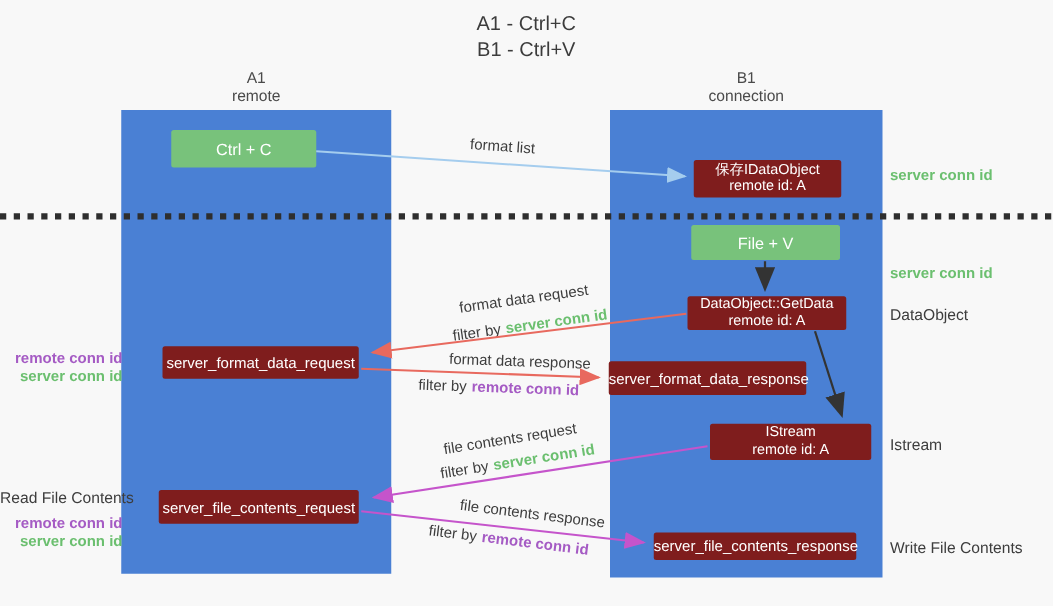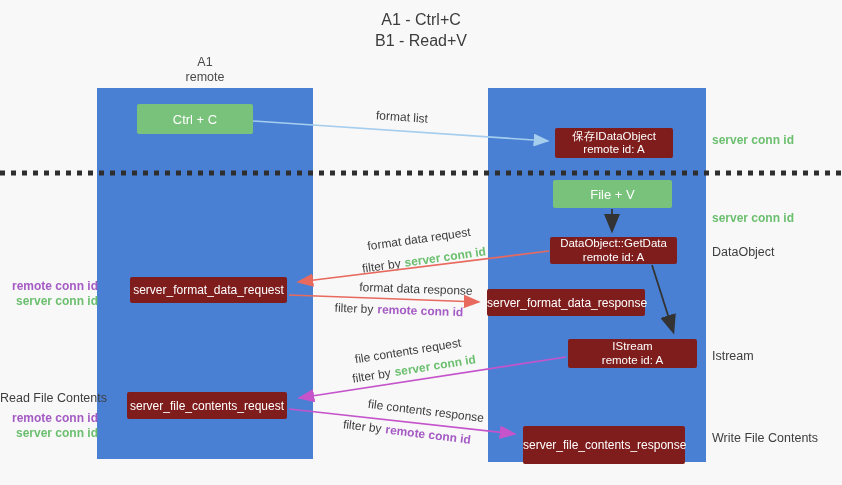--- a/index.html
+++ b/index.html
@@ -39,21 +39,21 @@
   .node .l1{font-size:11.5px;line-height:13.5px;}
 
   #ctrl-c{left:137px;top:104px;width:116px;height:30px;}
   #ctrl-v{left:553px;top:180px;width:119px;height:28px;}
   #save-obj{left:555px;top:128px;width:118px;height:30px;}
   #getdata{left:550px;top:237px;width:127px;height:27px;}
   #istream-box{left:568px;top:339px;width:129px;height:29px;}
   #fmt-req{left:130px;top:277px;width:157px;height:26px;}
   #fmt-resp{left:487px;top:289px;width:158px;height:27px;}
   #file-req{left:127px;top:392px;width:160px;height:27px;}
-  #file-resp{left:523px;top:426px;width:162px;height:38px;}
+  #file-resp{left:523px;top:426px;width:162px;height:22px;}
 
   .lbl{
     position:absolute;font-size:12px;color:#3d3d3d;white-space:nowrap;
   }
   .lbl.ctr{transform-origin:center;}
   .green-t{color:#6bbf6f;font-weight:bold;}
   .purple-t{color:#a55bc4;font-weight:bold;}
   .filter-label span:first-child{margin-right:4px;}
 
   .side-right{position:absolute;left:712px;font-size:12.5px;white-space:nowrap;}
@@ -63,26 +63,30 @@
   }
   svg.overlay{position:absolute;left:0;top:0;pointer-events:none;}
 </style>
 </head>
 <body>
 
 <div class="stage">
 
   <div class="title">
     <div>A1 - Ctrl+C</div>
-    <div>B1 - Read+V</div>
+    <div>B1 - Ctrl+V</div>
   </div>
 
   <div class="col-header left">
     <div>A1</div>
     <div>remote</div>
+  </div>
+  <div class="col-header right">
+    <div>B1</div>
+    <div>connection</div>
   </div>
 
   <div class="lifeline left"></div>
   <div class="lifeline right"></div>
 
   <div class="node green" id="ctrl-c">
     <div>Ctrl + C</div>
   </div>
 
   <div class="node orange" id="save-obj">

